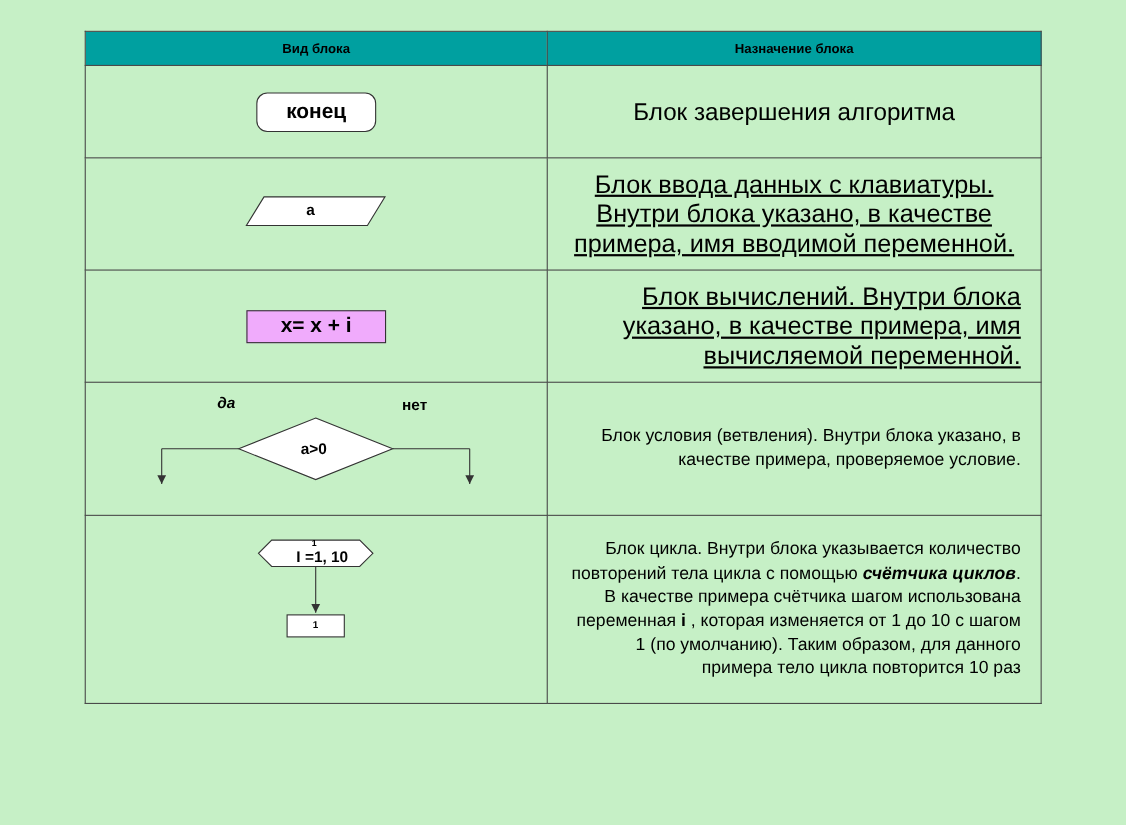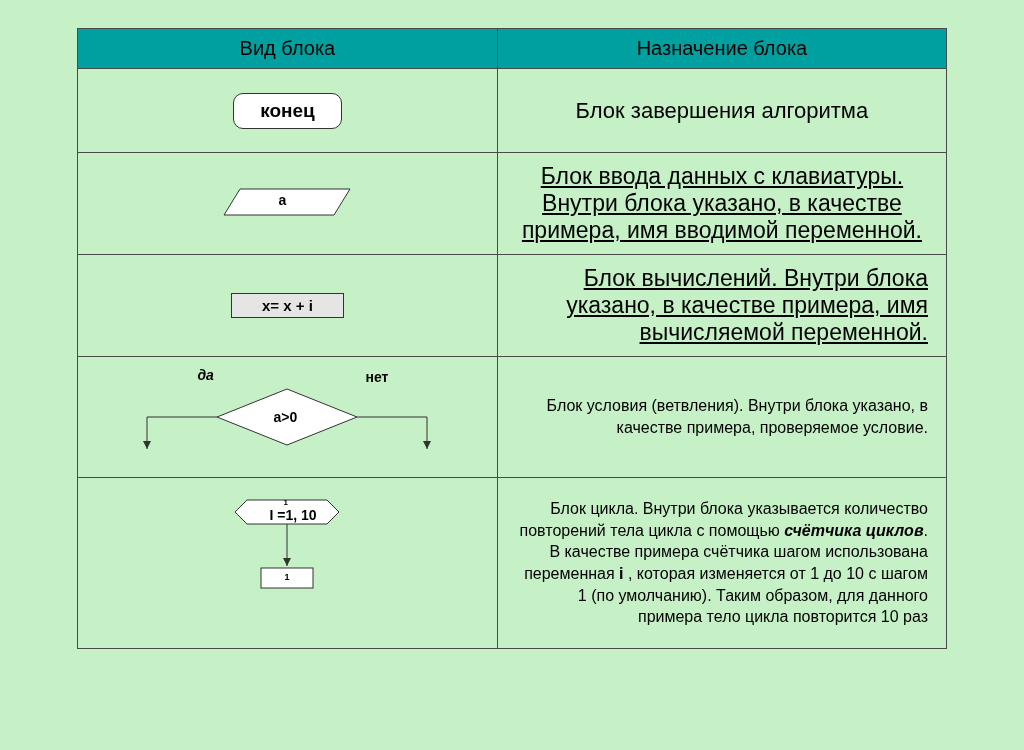--- a/index.html
+++ b/index.html
@@ -17,22 +17,22 @@
     border-collapse: collapse;
     border: 1px solid #4a4a4a;
   }
   .table td, .table th {
     border: 1px solid #4a4a4a;
     vertical-align: middle;
   }
   .header-row th {
     background: #00a0a0;
     color: #000;
-    font-weight: normal;
-    font-size: 20px;
+    font-weight: bold;
+    font-size: 12px;
     padding: 8px 4px;
     text-align: center;
   }
   .left-cell {
     width: 420px;
     text-align: center;
     padding: 10px 6px;
   }
   .right-cell {
     width: 450px;
@@ -49,24 +49,24 @@
     display: inline-block;
     background: #fff;
     border: 1px solid #333;
     border-radius: 10px;
     padding: 6px 26px;
     font-size: 19px;
     font-weight: bold;
   }
   .rect-box {
     display: inline-block;
-    background: #e5e5e5;
+    background: #f0abfc;
     border: 1px solid #333;
     padding: 3px 30px;
-    font-size: 15px;
+    font-size: 19px;
     font-weight: bold;
   }
   .svg-wrap { display:inline-block; }
   .bold-i { font-weight: bold; font-style: italic; }
   .shape-label {
     position: absolute;
     font-size: 14px;
     font-weight: bold;
   }
 </style>

